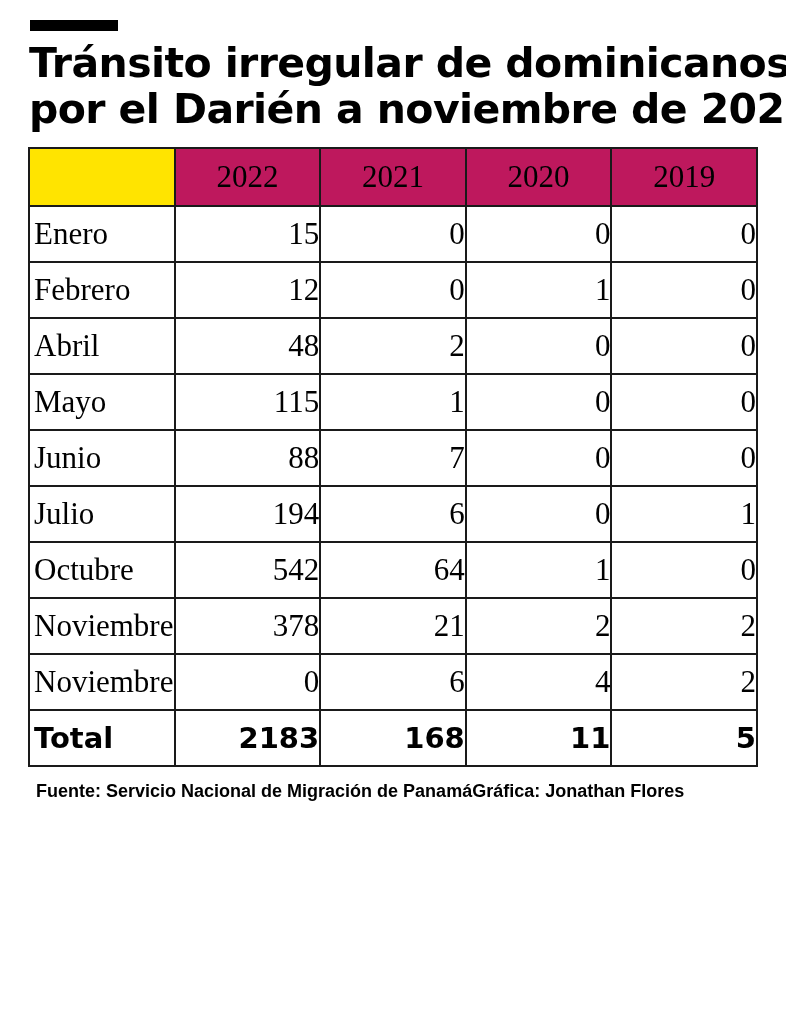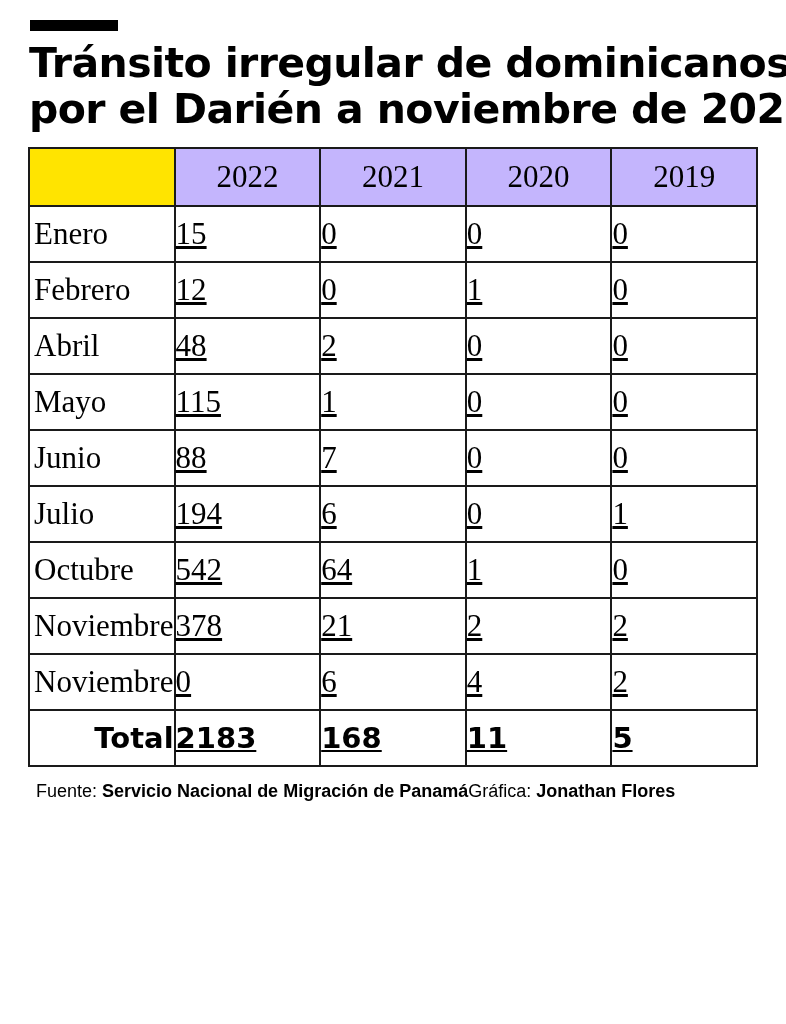--- a/index.html
+++ b/index.html
@@ -48,57 +48,56 @@
   }
   table.data th, table.data td {
     border: 2px solid #1a1a1a;
     font-family: "Liberation Serif", serif;
     font-size: 31px;
     padding: 0;
     height: 54px;
     color: #000000;
   }
   table.data thead th {
-    background: #c4b5fd;
+    background: #be185d;
     text-align: center;
     font-weight: normal;
     height: 56px;
   }
   table.data thead th.corner {
     background: #ffe400;
   }
   table.data td.month {
     text-align: left;
     padding-left: 4px;
   }
   table.data td.num {
-    text-align: left;
-    text-decoration: underline;
+    text-align: right;
   }
   table.data tr.total td {
     font-family: "DejaVu Sans", sans-serif;
     font-weight: bold;
     font-size: 29px;
   }
   table.data tr.total td.month {
-    text-align: right;
+    text-align: left;
   }
   .footer {
     margin: 14px 8px 0 8px;
     display: flex;
     justify-content: space-between;
     align-items: baseline;
     font-size: 18px;
     font-family: "Liberation Sans", sans-serif;
   }
   .footer .item {
     white-space: nowrap;
   }
   .footer .lbl {
-    font-weight: normal;
+    font-weight: bold;
   }
   .footer .val {
     font-weight: bold;
   }
 </style>
 </head>
 <body>
 
 <div class="page">
 

